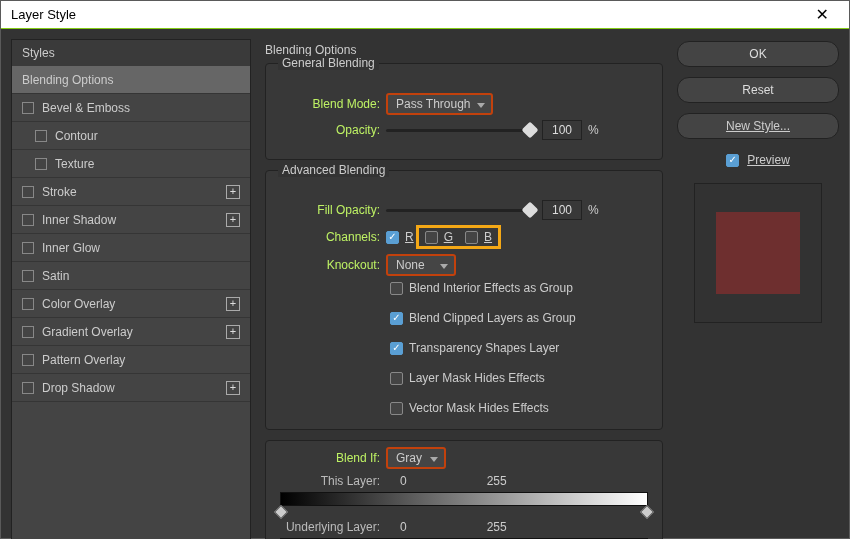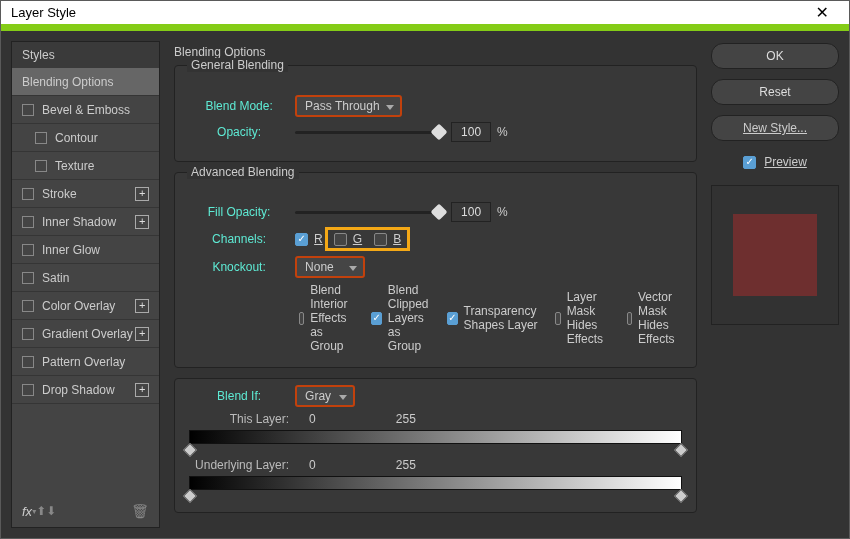--- a/index.html
+++ b/index.html
@@ -1,53 +1,53 @@
 <!DOCTYPE html>
 <html><head>
 <meta charset="utf-8">
 <style>
 *{box-sizing:border-box;margin:0;padding:0;font-family:"Segoe UI",Tahoma,sans-serif;font-size:12px;color:#ccc;-webkit-user-select:none;user-select:none}
 body{background:#fff;width:850px;height:539px;overflow:hidden}
 .window{width:850px;height:539px;border:1px solid #5a5a5a;background:#333;display:flex;flex-direction:column}
-.titlebar{height:30px;background:#fff;display:flex;align-items:center;padding:0 10px;border-bottom:7px solid #84cc16}
+.titlebar{height:30px;background:#fff;display:flex;align-items:center;padding:0 10px;border-bottom:1px solid #84cc16}
 .titlebar .title{color:#000;font-size:13px}
 .titlebar .close{margin-left:auto;color:#000;font-size:16px;padding:4px 10px;cursor:pointer}
 .content{flex:1;display:flex;padding:10px;gap:8px}
 .styles-panel{width:240px;background:#444;border:1px solid #222;display:flex;flex-direction:column}
 .styles-header{background:#3a3a3a;padding:6px 10px;font-size:12px}
 .styles-list{flex:1;overflow:auto}
 .style-item{display:flex;align-items:center;padding:6px 10px;border-bottom:1px solid #353535;cursor:pointer;height:28px}
 .style-item.selected{background:#666}
 .style-item.child{padding-left:23px}
 .style-item .chk{width:12px;height:12px;border:1px solid #888;margin-right:8px;flex-shrink:0}
 .style-item .plus{margin-left:auto;width:14px;height:14px;border:1px solid #aaa;display:flex;align-items:center;justify-content:center;font-size:11px;line-height:1;color:#ddd}
 .styles-footer{height:32px;display:flex;align-items:center;padding:0 10px;}
 .styles-footer .fx{font-style:italic;font-size:13px}
 .styles-footer .arr{color:#888;font-size:12px}
 .styles-footer .trash{margin-left:auto;color:#888;font-size:14px}
 .center{flex:1;display:flex;flex-direction:column;padding:0 6px}
 .section-title{padding:4px 0 6px 0;font-size:12px}
 .fieldset{border:1px solid #222;border-radius:4px;padding:10px 14px 14px 14px;margin-bottom:10px;background:#383838}
 .fieldset .legend{position:relative;top:-18px;left:-2px;background:#333;display:inline-block;padding:0 4px;font-size:12px;margin-bottom:-12px}
 .row{display:flex;align-items:center;margin:5px 0;gap:6px}
-.label{width:100px;text-align:center;color:#5eead4}
+.label{width:100px;text-align:right;color:#bef264}
 .select{background:#454545;border:2px solid #c2410c;height:22px;padding:2px 20px 2px 8px;position:relative;min-width:90px;display:flex;align-items:center;border-radius:3px}
 .select::after{content:"";position:absolute;right:6px;top:8px;border-left:4px solid transparent;border-right:4px solid transparent;border-top:5px solid #aaa}
 .slider{flex:1;height:16px;position:relative;display:flex;align-items:center;max-width:150px}
 .slider .track{height:3px;background:#222;width:100%;border-radius:2px}
 .slider .thumb{position:absolute;width:12px;height:12px;background:#ddd;border-radius:2px;top:2px;transform:rotate(45deg)}
 .numbox{width:40px;height:20px;background:#383838;border:1px solid #222;text-align:center;line-height:18px;color:#ddd}
 .chkbox{display:flex;align-items:center;gap:6px;cursor:pointer}
 .chkbox .box{width:13px;height:13px;border:1px solid #888;background:#444;display:flex;align-items:center;justify-content:center;border-radius:2px}
 .chkbox .box.checked::after{content:"✓";color:#fff;font-size:10px;line-height:1}
 .chkbox .box.checked{background:#5a9fd4;border-color:#5a9fd4}
 .chkbox .lbl{text-decoration:underline dotted transparent}
 .chkbox .lbl.u{text-decoration:underline}
 .highlight-box{border:3px solid #f4a816;padding:2px 6px;margin-left:-4px;display:flex;gap:12px}
-.adv-chks{margin-left:110px;display:flex;flex-direction:row;gap:16px;margin-top:4px}
+.adv-chks{margin-left:110px;display:flex;flex-direction:column;gap:16px;margin-top:4px}
 .gradbar{height:14px;background:linear-gradient(to right,#000,#fff);border:1px solid #111;position:relative;margin:4px 0 14px 0}
 .gradbar .stop{position:absolute;width:10px;height:10px;background:#ccc;border:1px solid #555;bottom:-12px;transform:translateX(-50%) rotate(45deg)}
 .blendif-row{display:flex;align-items:center;gap:8px;margin:2px 0}
 .blendif-row .rlabel{width:100px;text-align:right;color:#bbb}
 .blendif-values{display:flex;gap:80px;margin-left:12px}
 .right{width:162px;display:flex;flex-direction:column;gap:10px;padding-top:2px}
 .btn{background:#444;border:1px solid #222;border-radius:12px;height:26px;display:flex;align-items:center;justify-content:center;cursor:pointer;color:#ddd}
 .preview-chk{display:flex;align-items:center;justify-content:center;gap:8px;margin-top:4px}
 .preview-swatch{width:128px;height:140px;background:#323232;border:1px solid #222;margin:6px auto 0;display:flex;align-items:center;justify-content:center}
 .preview-swatch .sw{width:84px;height:82px;background:#6e2f2f}

